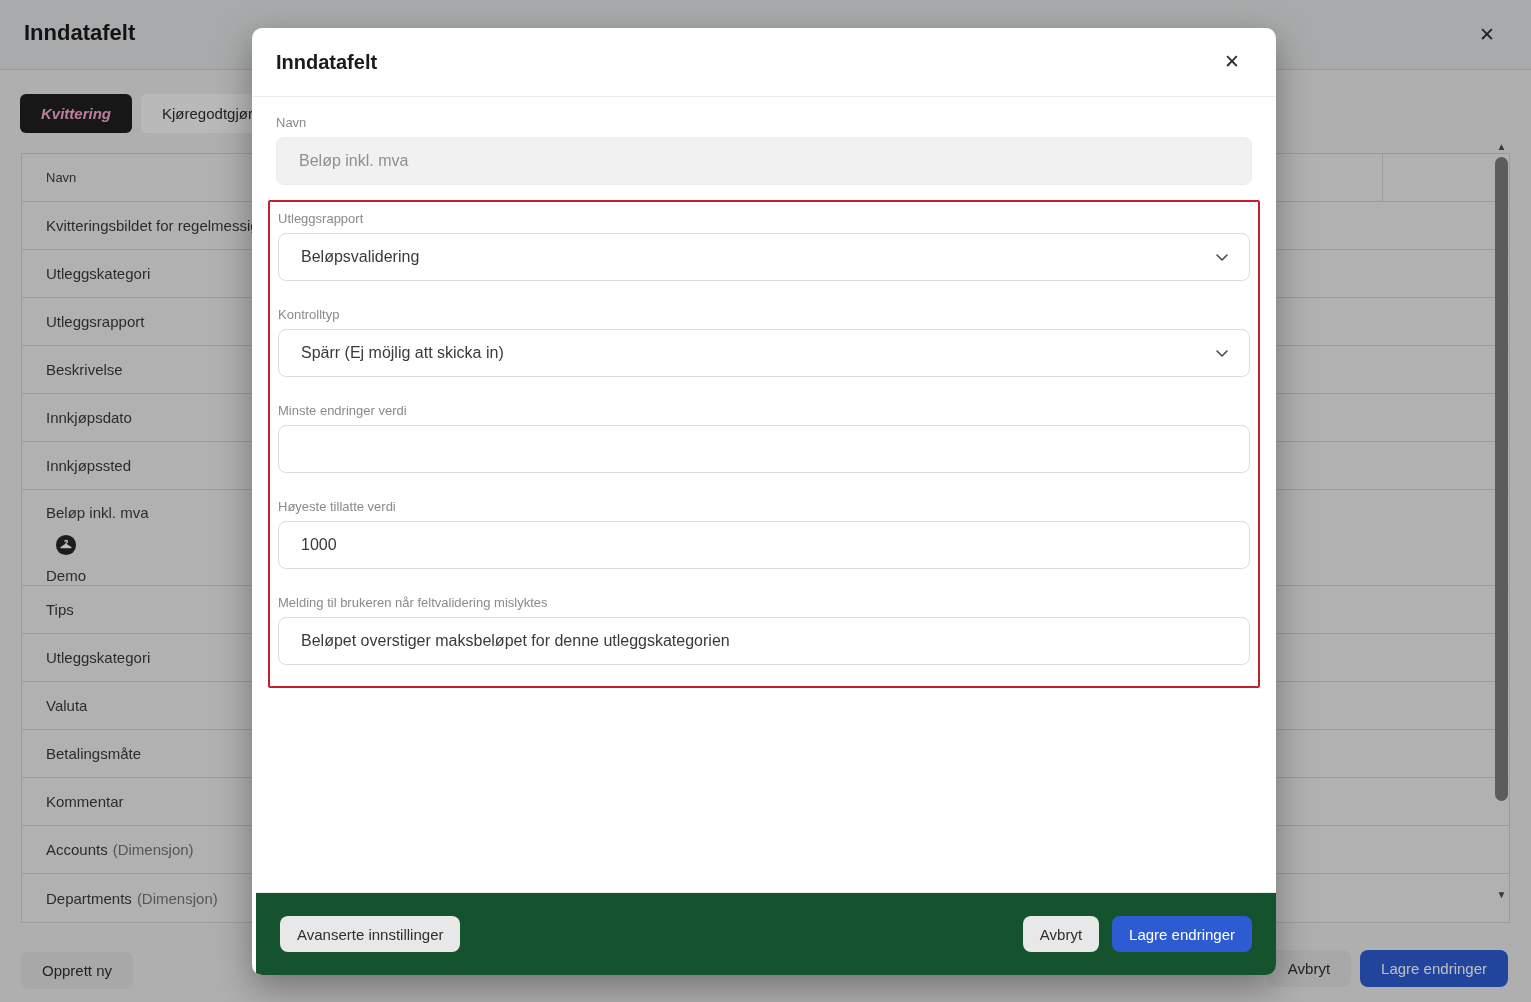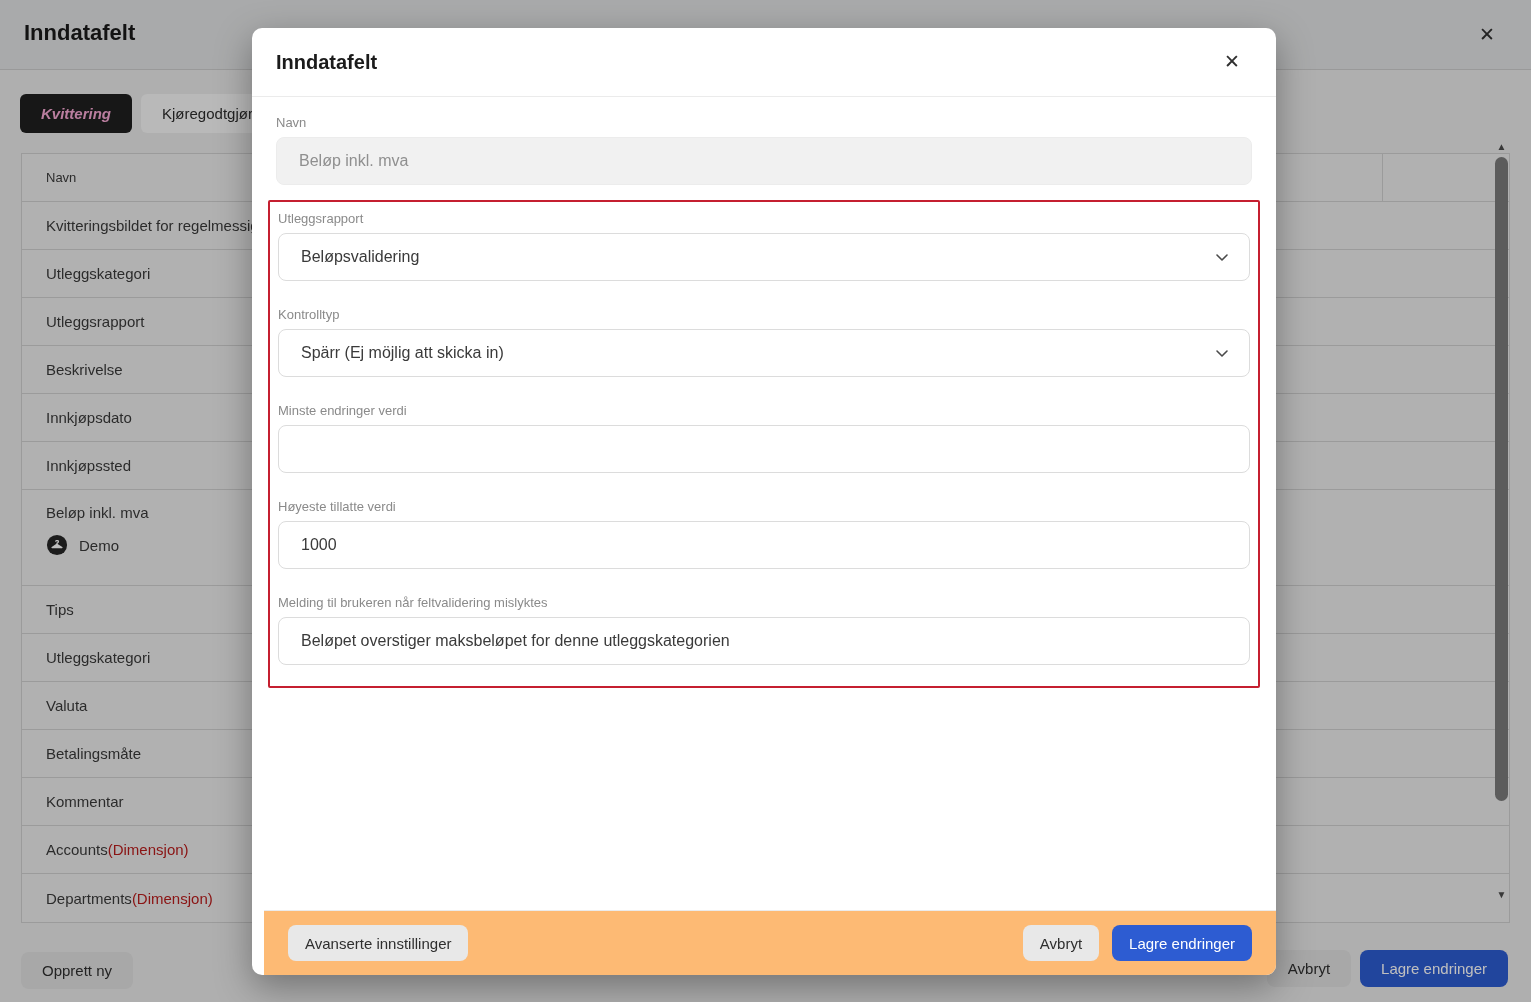--- a/index.html
+++ b/index.html
@@ -24,22 +24,22 @@
            background:#ededed; border:1px solid #cfcfcf; border-top:none; }
   .t-headrow { position:relative; height:49px; border-top:1px solid #cfcfcf; border-bottom:1px solid #cfcfcf;
                display:flex; align-items:center; padding-left:24px;
                font-size:13px; color:#3a3a3a; }
   .t-head-div { position:absolute; left:1360px; top:0; width:1px; height:100%; background:#cfcfcf; }
   .t-row { height:48px; border-bottom:1px solid #cfcfcf; display:flex; align-items:center;
            padding-left:24px; font-size:15px; color:#3a3a3a; }
   .t-row:last-child { border-bottom:none; }
   .t-row.tall { height:96px; flex-direction:column; align-items:flex-start; justify-content:flex-start;
                 padding-top:14px; }
-  .t-suffix { color:#b91c1c; }
-  .badge-line { display:flex; align-items:center; gap:11px; margin-top:13px; }
+  .t-suffix { color:#737373; margin-left:5px; }
+  .badge-line { display:flex; align-items:center; gap:11px; margin-top:13px;flex-direction:column; }
   .badge-icon { width:22px; height:22px; flex:0 0 22px; }
   .badge-text { font-size:15px; color:#3a3a3a; }
 
   
   .pscroll { position:absolute; left:1493px; top:142px; width:17px; height:766px; }
   .pscroll .arrow { position:absolute; left:0; width:17px; text-align:center;
                     font-size:10px; color:#4c4c4c; line-height:10px; cursor:pointer; }
   .pscroll .up { top:0; }
   .pscroll .down { top:748px; }
   .pscroll .thumb { position:absolute; left:2px; top:15px; width:13px; height:644px;
@@ -74,23 +74,23 @@
                       background:#ffffff; font-family:inherit; font-size:16px; color:#3a3a3a;
                       padding:0 22px; }
   .finput.disabled { background:#f1f1f1; border-color:#ececec; color:#8f8f8f; }
   .fselect { position:relative; display:flex; align-items:center; cursor:pointer; }
   .chev { position:absolute; right:19px; top:50%; transform:translateY(-50%); width:16px; height:16px; }
 
   .red-box { margin:15px -8px 0; border:2px solid #c51f30; border-radius:2px;
              padding:9px 8px 21px; }
   .red-box .fgroup + .fgroup { margin-top:26px; }
 
-  .modal-footer { position:absolute; left:12px; right:0; bottom:0; height:65px;
+  .modal-footer { position:absolute; left:4px; right:0; bottom:0; height:83px;
                   border-top:1px solid #ebebeb; display:flex; align-items:center;
-                  padding:0 24px; background:#fdba74; }
+                  padding:0 24px; background:#14532d; }
   .mf-btn { height:36px; padding:0 17px; }
   .mf-right { margin-left:auto; display:flex; gap:13px; }
   .btn-gray.modal-g { background:#e8e8e8; }
 </style>
 </head>
 <body>
 
 <div class="page">
 
   <div class="page-header">

